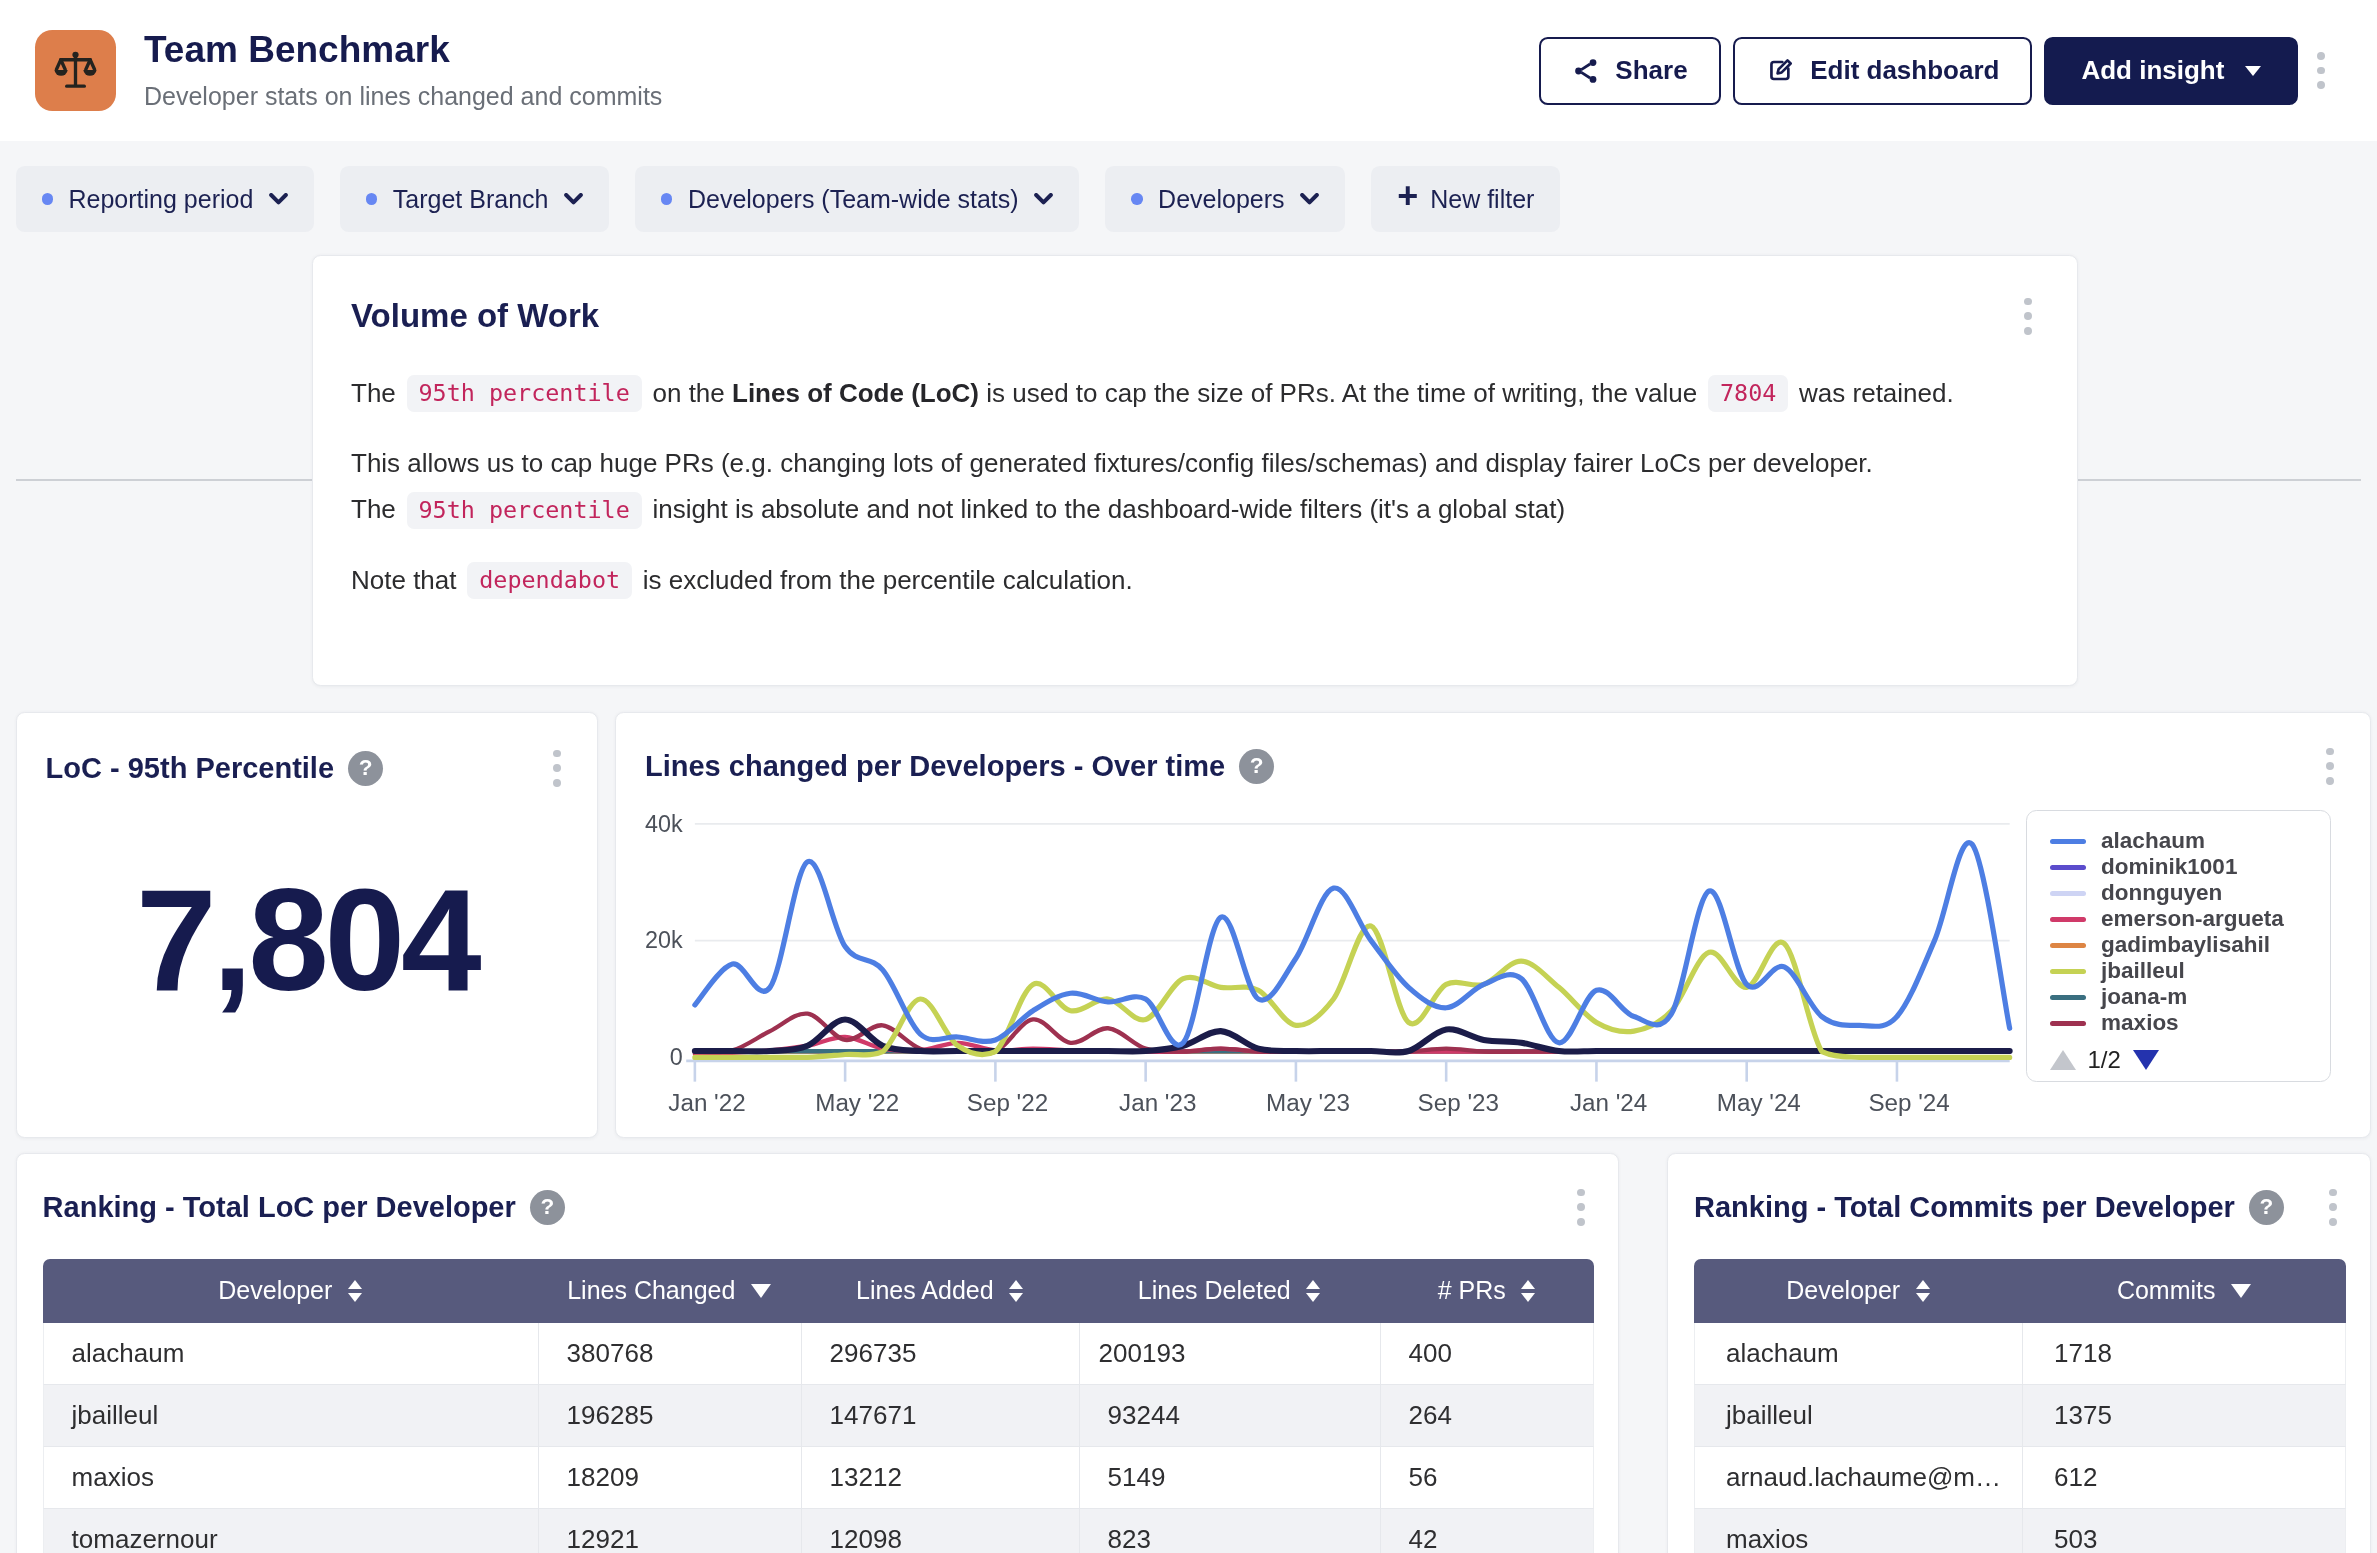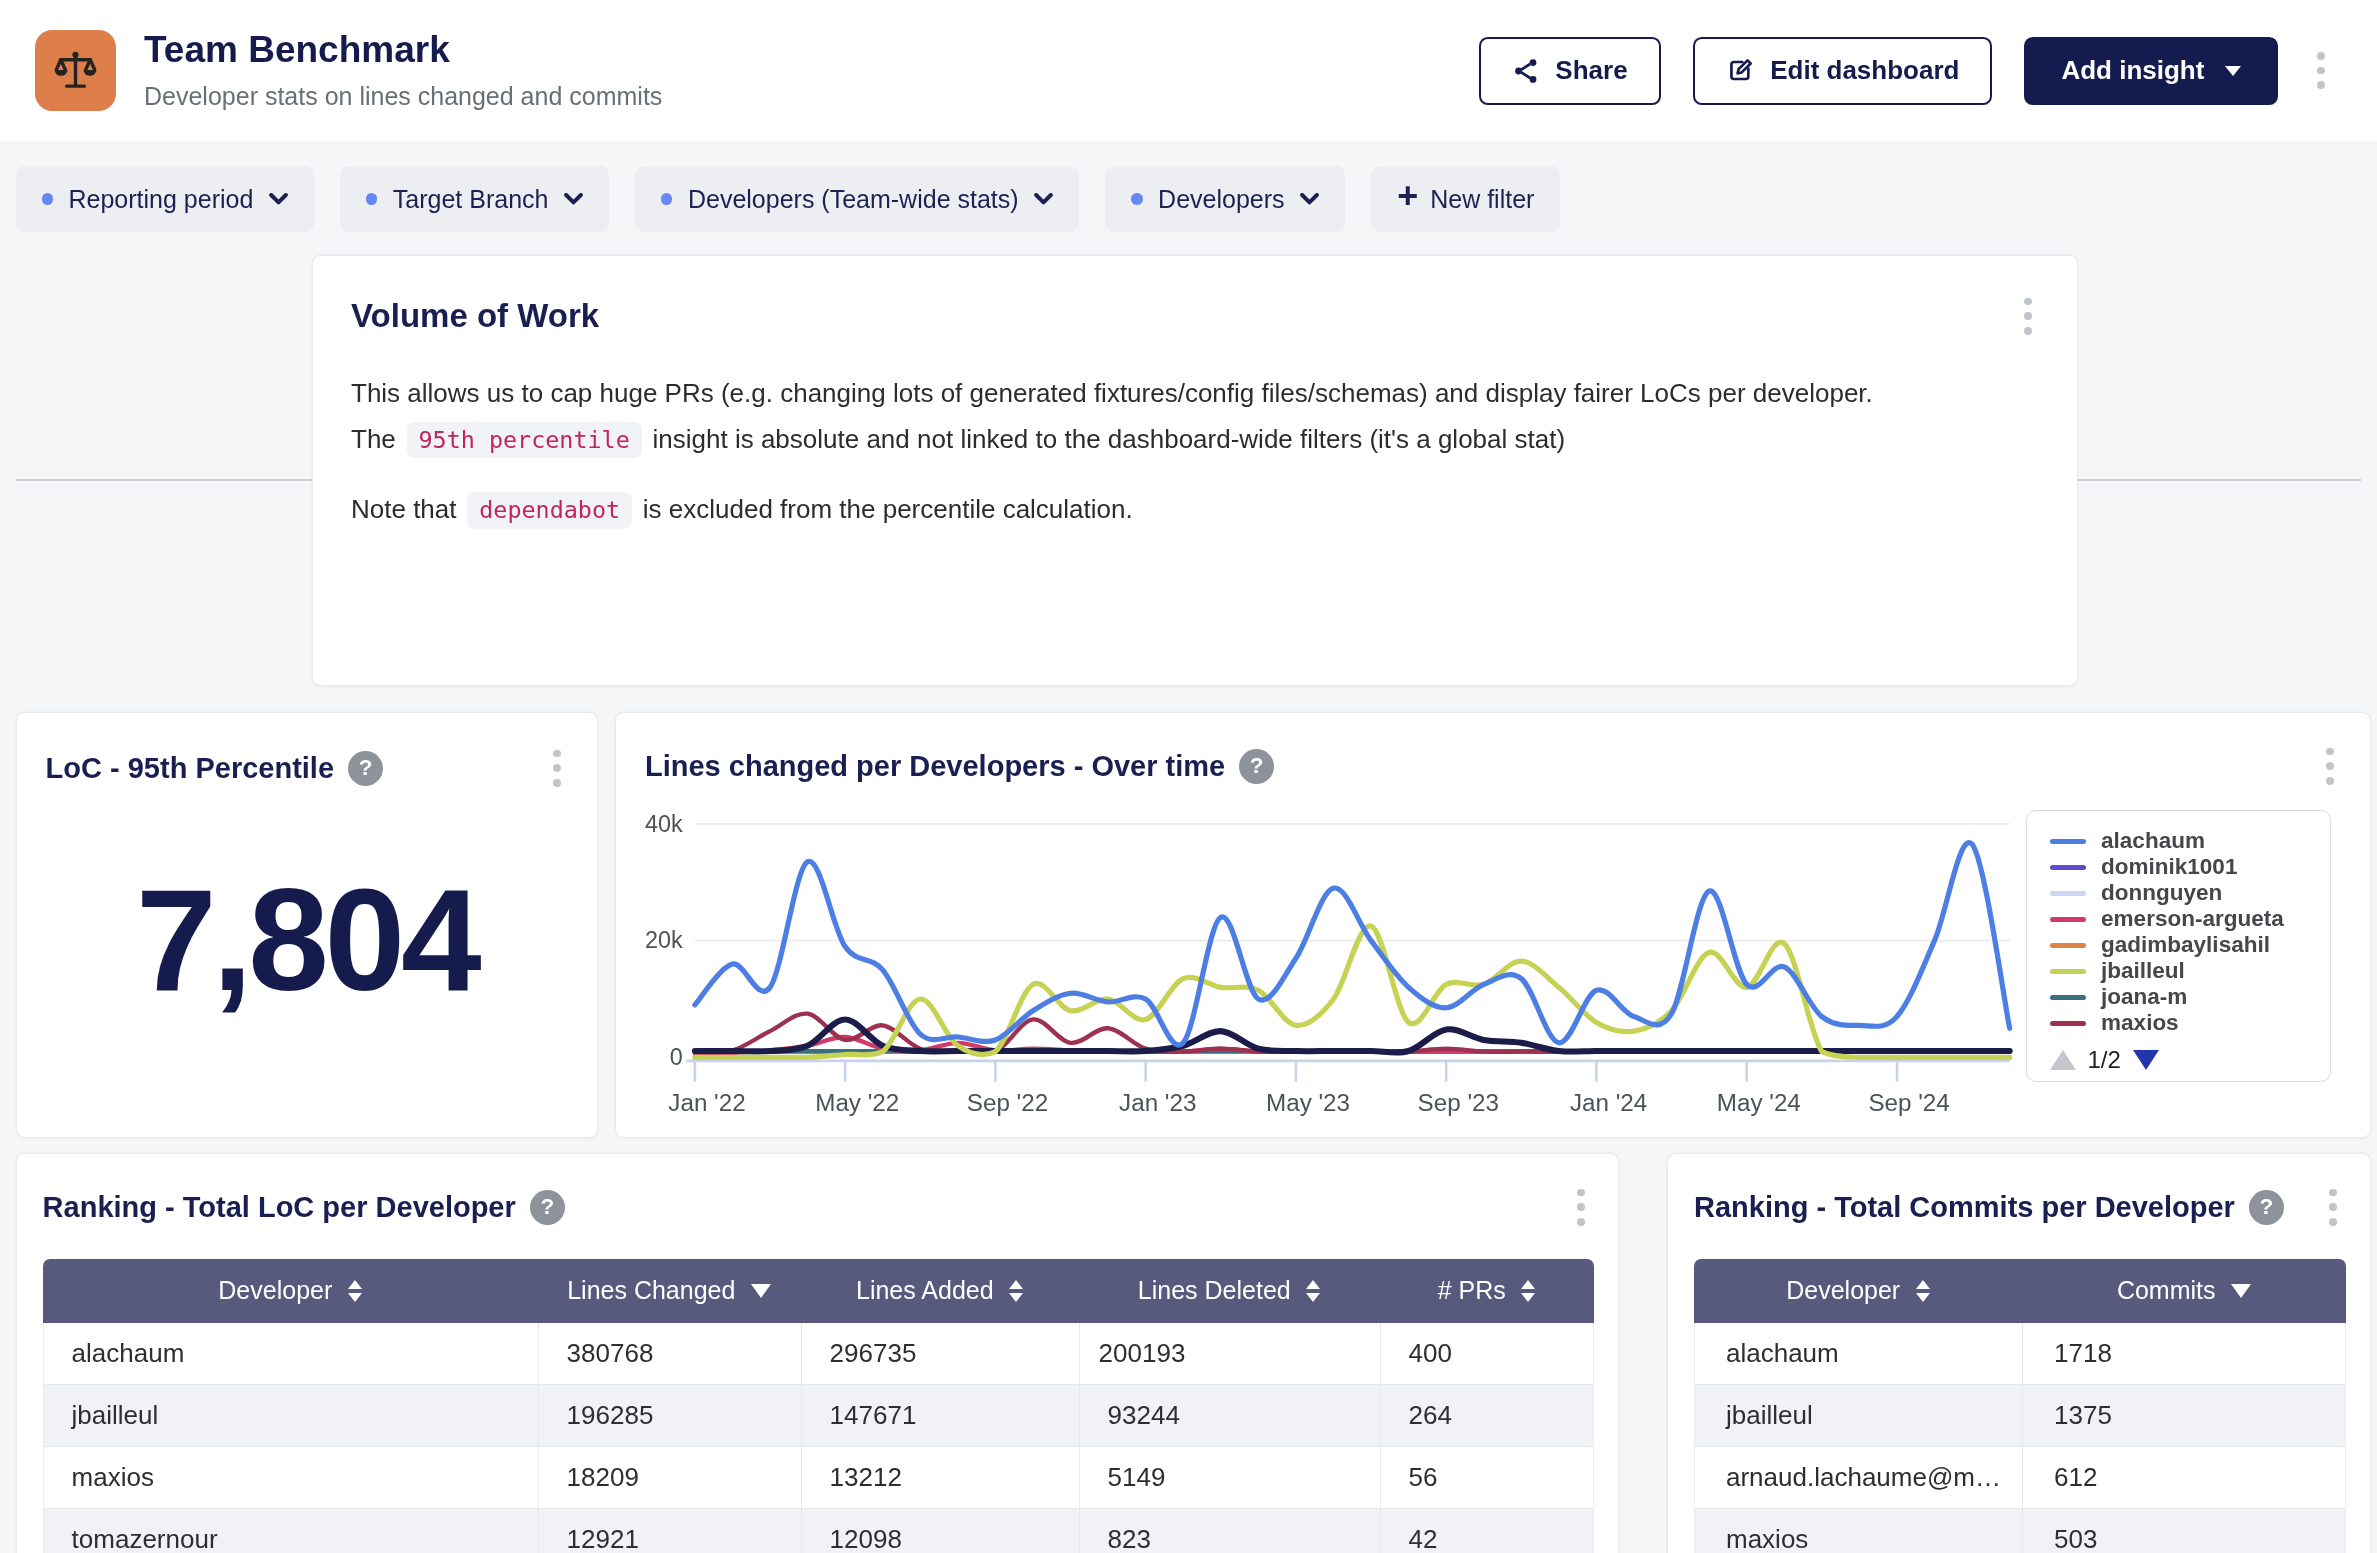--- a/index.html
+++ b/index.html
@@ -12,21 +12,21 @@
   .content-bg{position:absolute;left:0;top:141px;right:0;bottom:0;background:#f5f6f8}
   .grid-divider{position:absolute;left:15.6px;right:15.6px;top:479px;height:1.7px;background:#cdd0d5;z-index:0}
 
   
   .topbar{position:absolute;top:0;left:0;right:0;height:141px;background:#fff;
     display:flex;align-items:center;padding:0 45px 0 35px;box-sizing:border-box;z-index:3}
   .dash-icon{width:81px;height:81px;border-radius:17.3px;background:#dd7e4b;flex:none;
     display:flex;align-items:center;justify-content:center;margin-right:28px}
   .titles h1{font-size:37px;line-height:1.1;margin:0 0 10.4px;color:#161b4e;font-weight:700}
   .subtitle{font-size:25px;color:#6a6f77}
-  .actions{margin-left:auto;display:flex;align-items:center;gap:32px}
+  .actions{margin-left:auto;display:flex;align-items:center;gap:12px}
   .btn{height:68px;border-radius:8.7px;display:flex;align-items:center;gap:15.6px;
     font-size:26px;font-weight:600;padding:0 31px;cursor:pointer;background:#fff;
     border:2.2px solid #161b4e;color:#161b4e;font-family:inherit}
   .btn svg{flex:none}
   .btn.solid{background:#141b4f;color:#fff;border-color:#141b4f;padding:0 35px}
   .caret-down-white{width:0;height:0;border-left:8.7px solid transparent;border-right:8.7px solid transparent;
     border-top:10.4px solid #fff;margin-left:5.2px}
   .kebab{display:flex;flex-direction:column;gap:7px;padding:8.7px 7px;cursor:pointer}
   .kebab i{width:7.8px;height:7.8px;border-radius:50%;background:#c0c4cb;display:block}
 
@@ -201,20 +201,21 @@
   <div class="card-head">
     <h2>Volume of Work</h2>
     <div class="spacer"></div>
     <div class="kebab">
         <i></i>
         <i></i>
         <i></i>
       </div>
   </div>
   <div class="paragraphs" id="volume-paragraphs">
+      <p>The <code class="inline-code">95th percentile</code> on the <strong>Lines of Code (LoC)</strong> is used to cap the size of PRs. At the time of writing, the value <code class="inline-code">7804</code> was retained.</p>
       <p>This allows us to cap huge PRs (e.g. changing lots of generated fixtures/config files/schemas) and display fairer LoCs per developer.<br>The <code class="inline-code">95th percentile</code> insight is absolute and not linked to the dashboard-wide filters (it's a global stat)</p>
       <p>Note that <code class="inline-code">dependabot</code> is excluded from the percentile calculation.</p>
     </div>
 </section>
 
 <section class="card loc">
   <div class="card-head">
     <h2>LoC - 95th Percentile</h2>
     <span class="qbadge">?</span>
     <div class="spacer"></div>

